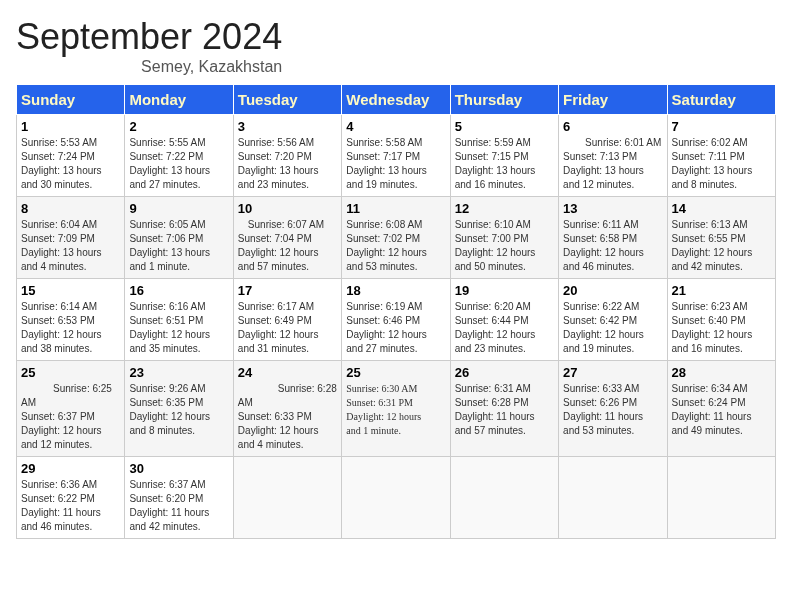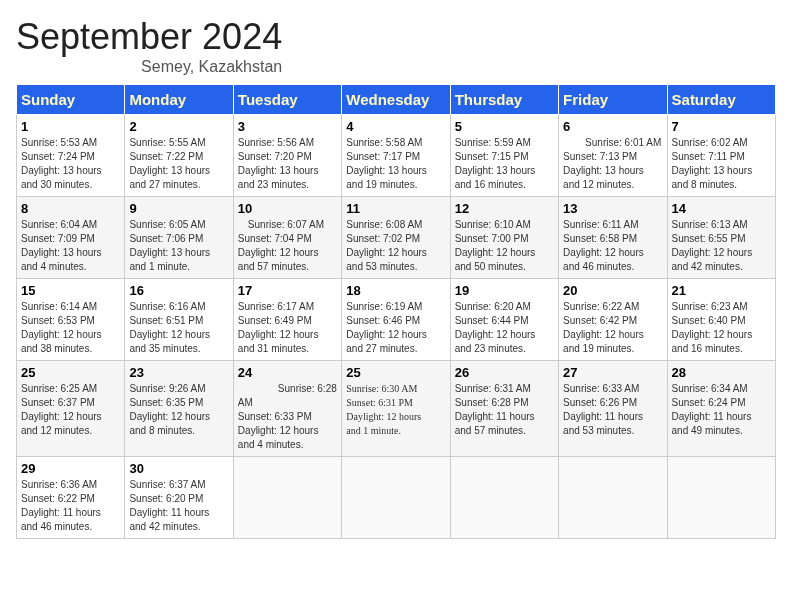--- a/index.html
+++ b/index.html
@@ -199,21 +199,21 @@
         <td><span class="day-num">20</span><span class="day-info" style="white-space: pre-line;">Sunrise: 6:22 AM
 Sunset: 6:42 PM
 Daylight: 12 hours
 and 19 minutes.</span></td>
         <td><span class="day-num">21</span><span class="day-info" style="white-space: pre-line;">Sunrise: 6:23 AM
 Sunset: 6:40 PM
 Daylight: 12 hours
 and 16 minutes.</span></td>
       </tr>
       <tr>
-        <td><span class="day-num">25</span><span class="day-info" style="white-space: pre-line;">Sunrise: 6:25 AM
+        <td><span class="day-num">25</span><span class="day-info" style="white-space: pre-line; margin-left: 32px;">Sunrise: 6:25 AM
 Sunset: 6:37 PM
 Daylight: 12 hours
 and 12 minutes.</span></td>
         <td><span class="day-num">23</span><span class="day-info" style="white-space: pre-line;">Sunrise: 9:26 AM
 Sunset: 6:35 PM
 Daylight: 12 hours
 and 8 minutes.</span></td>
         <td><span class="day-num">24</span><span class="day-info" style="white-space: pre-line; margin-left: 40px;">Sunrise: 6:28 AM
 Sunset: 6:33 PM
 Daylight: 12 hours

